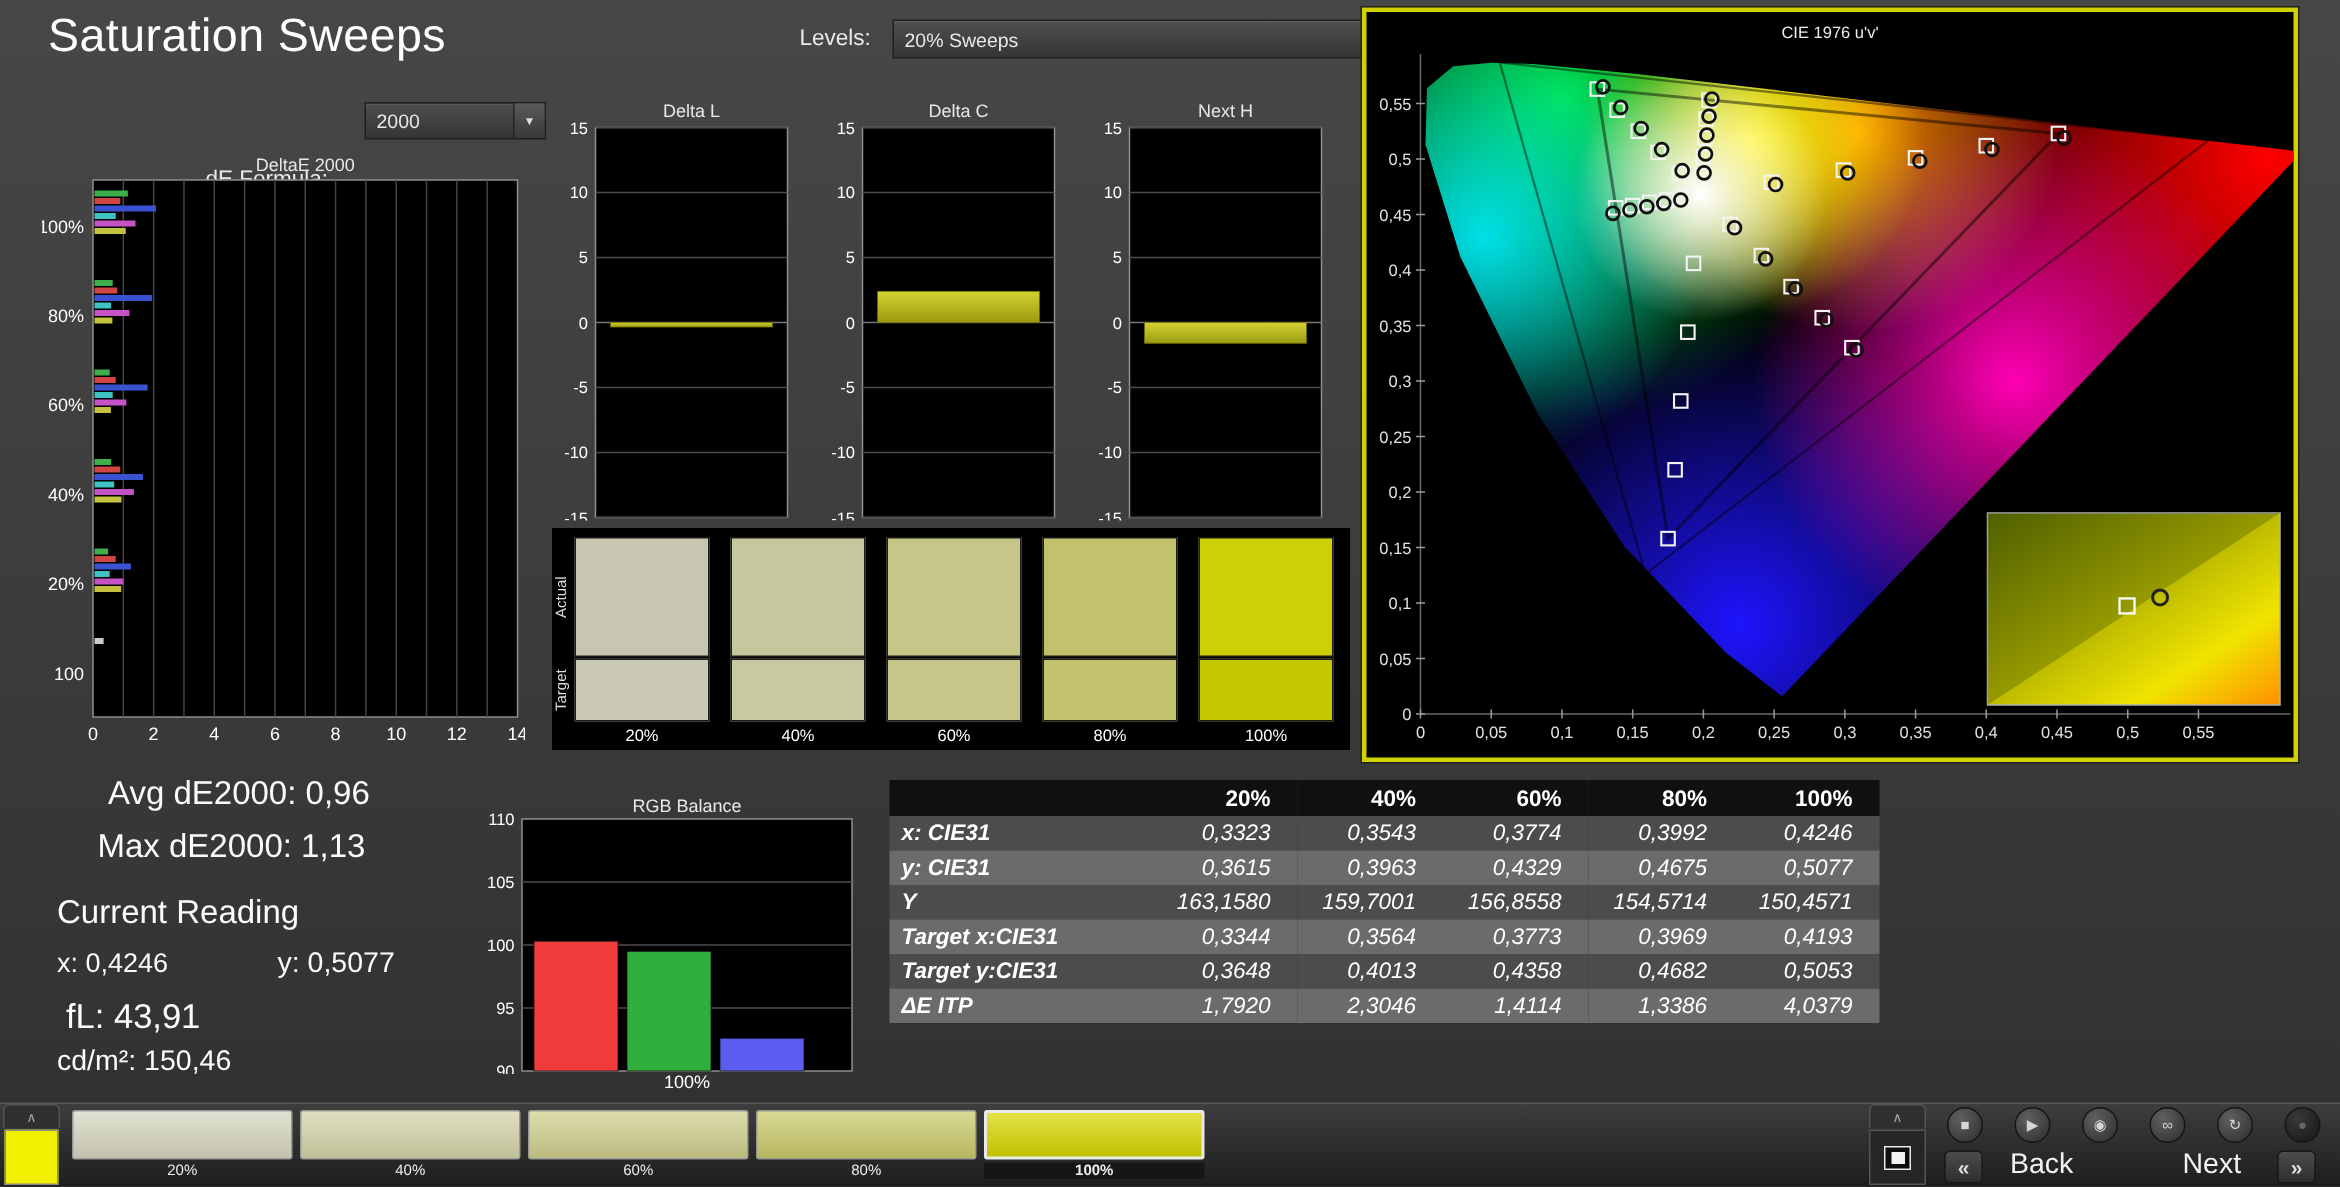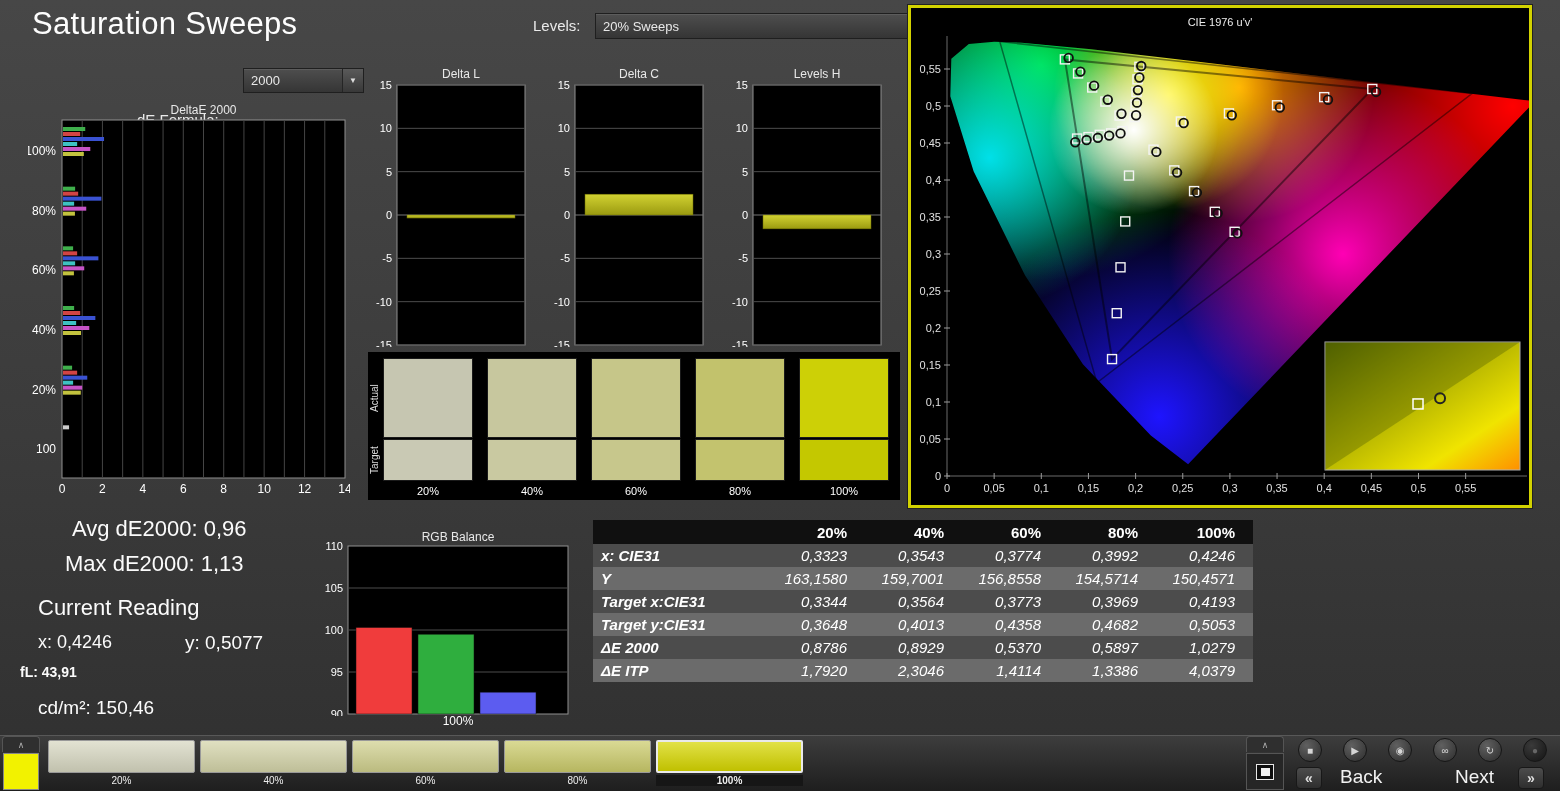--- a/index.html
+++ b/index.html
@@ -189,21 +189,21 @@
           <line x1="30" y1="264" x2="158" y2="264" stroke="#4d4d4d"></line>
           <text x="25" y="268" text-anchor="end" font-size="11" fill="#fff">-15</text>
           <defs>
             <linearGradient id="og1" x1="0" y1="0" x2="0" y2="1">
               <stop offset="0%" stop-color="#d2d232"></stop>
               <stop offset="100%" stop-color="#9a9a10"></stop>
             </linearGradient>
           </defs>
           <rect x="40" y="113.2" width="108" height="20.8" fill="url(#og1)" stroke="#6e6e00" stroke-width="0.5"></rect>
         </svg><div class="delta-xlabel">100%</div></div>
-      <div class="delta-wrap" style="left: 723px;"><div class="delta-title">Levels H</div><svg width="170" height="266">
+      <div class="delta-wrap" style="left: 723px;"><div class="delta-title">Next H</div><svg width="170" height="266">
           <rect x="30" y="4" width="128" height="260" fill="#000" stroke="#8f8f8f"></rect>
           <line x1="30" y1="4" x2="158" y2="4" stroke="#4d4d4d"></line>
           <text x="25" y="8" text-anchor="end" font-size="11" fill="#fff">15</text>
           <line x1="30" y1="47.333333333333336" x2="158" y2="47.333333333333336" stroke="#4d4d4d"></line>
           <text x="25" y="51.333333333333336" text-anchor="end" font-size="11" fill="#fff">10</text>
           <line x1="30" y1="90.66666666666667" x2="158" y2="90.66666666666667" stroke="#4d4d4d"></line>
           <text x="25" y="94.66666666666667" text-anchor="end" font-size="11" fill="#fff">5</text>
           <line x1="30" y1="134" x2="158" y2="134" stroke="#777"></line>
           <text x="25" y="138" text-anchor="end" font-size="11" fill="#fff">0</text>
           <line x1="30" y1="177.33333333333334" x2="158" y2="177.33333333333334" stroke="#4d4d4d"></line>
@@ -423,21 +423,21 @@
         <circle cx="175.564" cy="132.03999999999996" r="4.3" fill="none" stroke="#101010" stroke-width="1.8"></circle>
         <circle cx="164.24800000000002" cy="134.26" r="4.3" fill="none" stroke="#101010" stroke-width="1.8"></circle>
       </svg>
   </div>
 
   <div class="abs stat" style="left:72px;top:516px;font-size:22px;">Avg dE2000: 0,96</div>
   <div class="abs stat" style="left:65px;top:551px;font-size:22px;">Max dE2000: 1,13</div>
   <div class="abs stat" style="left:38px;top:595px;font-size:22px;">Current Reading</div>
   <div class="abs stat" style="left:38px;top:632px;font-size:18px;">x: 0,4246</div>
   <div class="abs stat" style="left:185px;top:632px;font-size:19px;">y: 0,5077</div>
-  <div class="abs stat" style="left:20px;top:664px;font-size:14px;font-weight:bold;">fL: 43,91</div>
+  <div class="abs stat" style="left:44px;top:664px;font-size:23px;">fL: 43,91</div>
   <div class="abs stat" style="left:38px;top:697px;font-size:19px;">cd/m²: 150,46</div>
 
   <div class="abs chart-title" style="left:348px;top:530px;width:220px;">RGB Balance</div>
   <svg id="rgb-svg" class="abs" style="left:318px;top:542px;" width="258" height="174">
       <rect x="30" y="4" width="220" height="168" fill="#000" stroke="#8f8f8f"></rect>
       <text x="25" y="8" text-anchor="end" font-size="11" fill="#fff">110</text>
       <line x1="30" y1="46" x2="250" y2="46" stroke="#4d4d4d"></line>
       <text x="25" y="50" text-anchor="end" font-size="11" fill="#fff">105</text>
       <line x1="30" y1="88" x2="250" y2="88" stroke="#4d4d4d"></line>
       <text x="25" y="92" text-anchor="end" font-size="11" fill="#fff">100</text>
@@ -464,20 +464,28 @@
       <tbody>
         <tr>
           <td class="lblcell">x: CIE31</td>
           <td class="valcell">0,3323</td>
           <td class="valcell">0,3543</td>
           <td class="valcell">0,3774</td>
           <td class="valcell">0,3992</td>
           <td class="valcell">0,4246</td>
         </tr>
         <tr>
+          <td class="lblcell">y: CIE31</td>
+          <td class="valcell">0,3615</td>
+          <td class="valcell">0,3963</td>
+          <td class="valcell">0,4329</td>
+          <td class="valcell">0,4675</td>
+          <td class="valcell">0,5077</td>
+        </tr>
+        <tr>
           <td class="lblcell">Y</td>
           <td class="valcell">163,1580</td>
           <td class="valcell">159,7001</td>
           <td class="valcell">156,8558</td>
           <td class="valcell">154,5714</td>
           <td class="valcell">150,4571</td>
         </tr>
         <tr>
           <td class="lblcell">Target x:CIE31</td>
           <td class="valcell">0,3344</td>
@@ -488,28 +496,20 @@
         </tr>
         <tr>
           <td class="lblcell">Target y:CIE31</td>
           <td class="valcell">0,3648</td>
           <td class="valcell">0,4013</td>
           <td class="valcell">0,4358</td>
           <td class="valcell">0,4682</td>
           <td class="valcell">0,5053</td>
         </tr>
         <tr>
-          <td class="lblcell">ΔE 2000</td>
-          <td class="valcell">0,8786</td>
-          <td class="valcell">0,8929</td>
-          <td class="valcell">0,5370</td>
-          <td class="valcell">0,5897</td>
-          <td class="valcell">1,0279</td>
-        </tr>
-        <tr>
           <td class="lblcell">ΔE ITP</td>
           <td class="valcell">1,7920</td>
           <td class="valcell">2,3046</td>
           <td class="valcell">1,4114</td>
           <td class="valcell">1,3386</td>
           <td class="valcell">4,0379</td>
         </tr>
       </tbody>
     </table>
 

